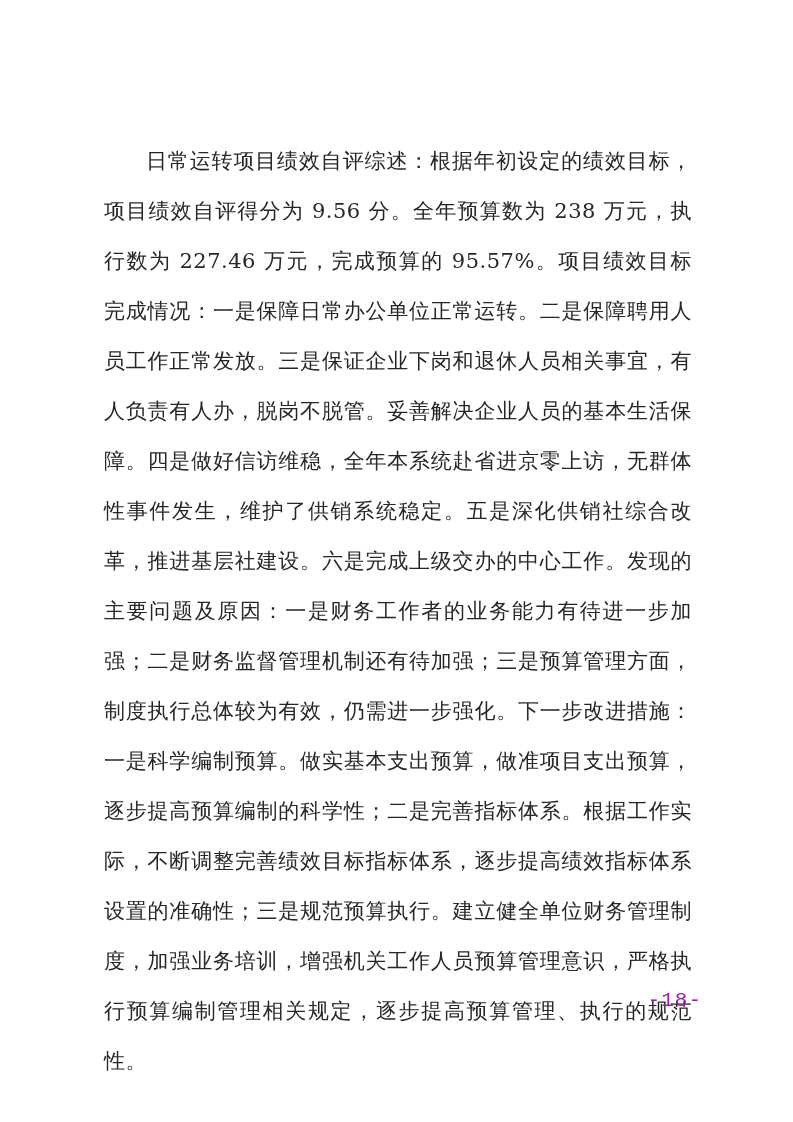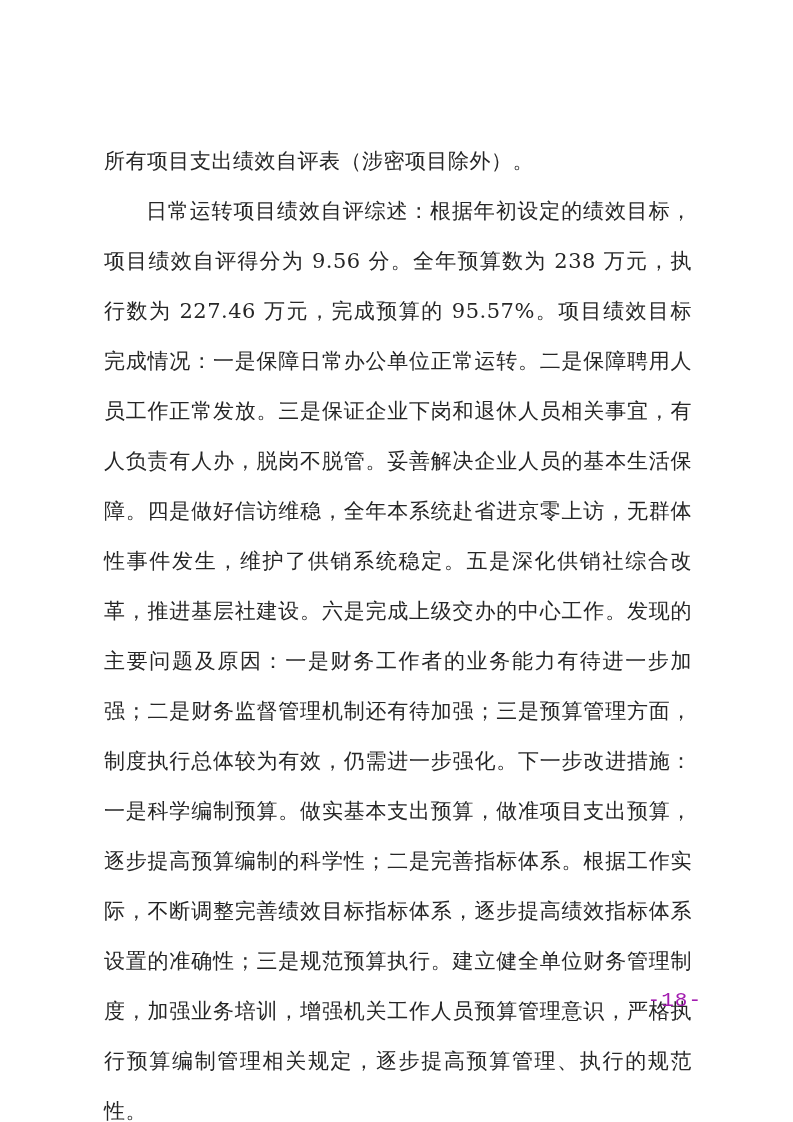--- a/index.html
+++ b/index.html
@@ -48,18 +48,17 @@
     color: #a21caf;
     letter-spacing: 1px;
     font-family: Liberation Mono, monospace;
   }
 </style>
 </head>
 <body>
 
 <div class="page">
   <div class="content">
-    <p class="para">所有项目支出绩效自评表（涉密项目除外）。</p>
     <p class="para indent">日常运转项目绩效自评综述：根据年初设定的绩效目标，项目绩效自评得分为 9.56 分。全年预算数为 238 万元，执行数为 227.46 万元，完成预算的 95.57%。项目绩效目标完成情况：一是保障日常办公单位正常运转。二是保障聘用人员工作正常发放。三是保证企业下岗和退休人员相关事宜，有人负责有人办，脱岗不脱管。妥善解决企业人员的基本生活保障。四是做好信访维稳，全年本系统赴省进京零上访，无群体性事件发生，维护了供销系统稳定。五是深化供销社综合改革，推进基层社建设。六是完成上级交办的中心工作。发现的主要问题及原因：一是财务工作者的业务能力有待进一步加强；二是财务监督管理机制还有待加强；三是预算管理方面，制度执行总体较为有效，仍需进一步强化。下一步改进措施：一是科学编制预算。做实基本支出预算，做准项目支出预算，逐步提高预算编制的科学性；二是完善指标体系。根据工作实际，不断调整完善绩效目标指标体系，逐步提高绩效指标体系设置的准确性；三是规范预算执行。建立健全单位财务管理制度，加强业务培训，增强机关工作人员预算管理意识，严格执行预算编制管理相关规定，逐步提高预算管理、执行的规范性。</p>
 
   </div>
   <div class="page-number">-18-</div>
 </div>
 
 </body></html>

